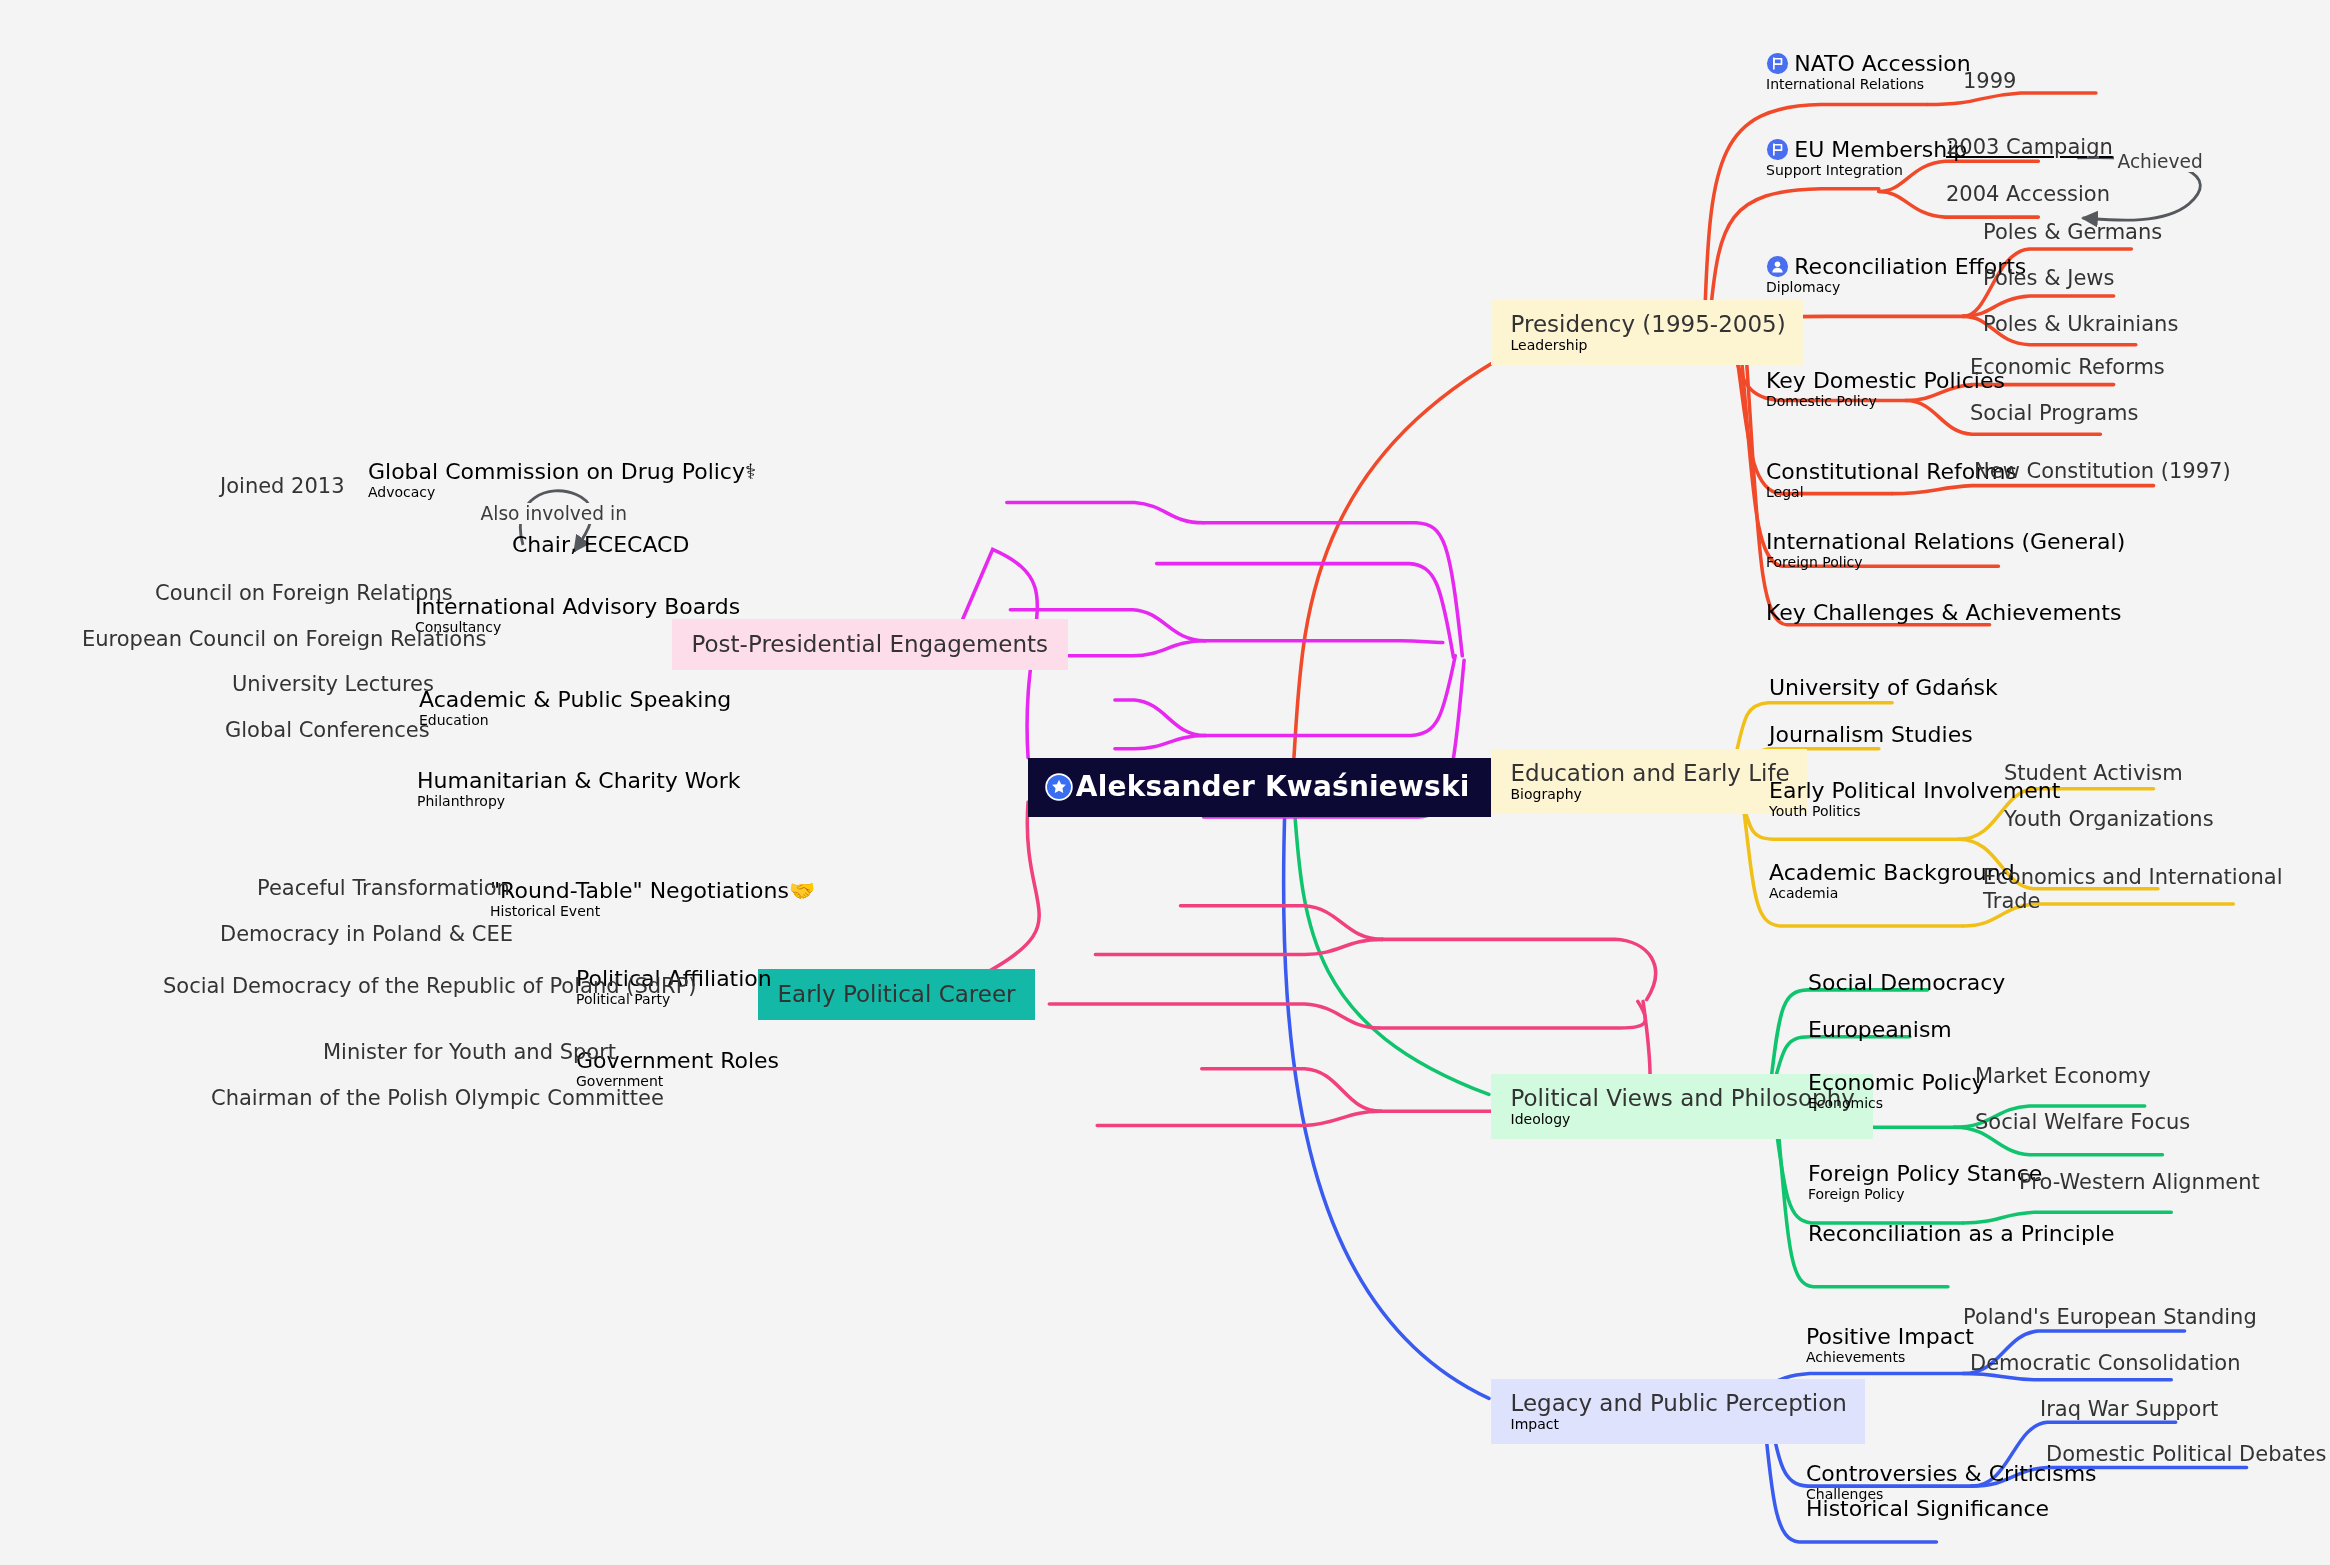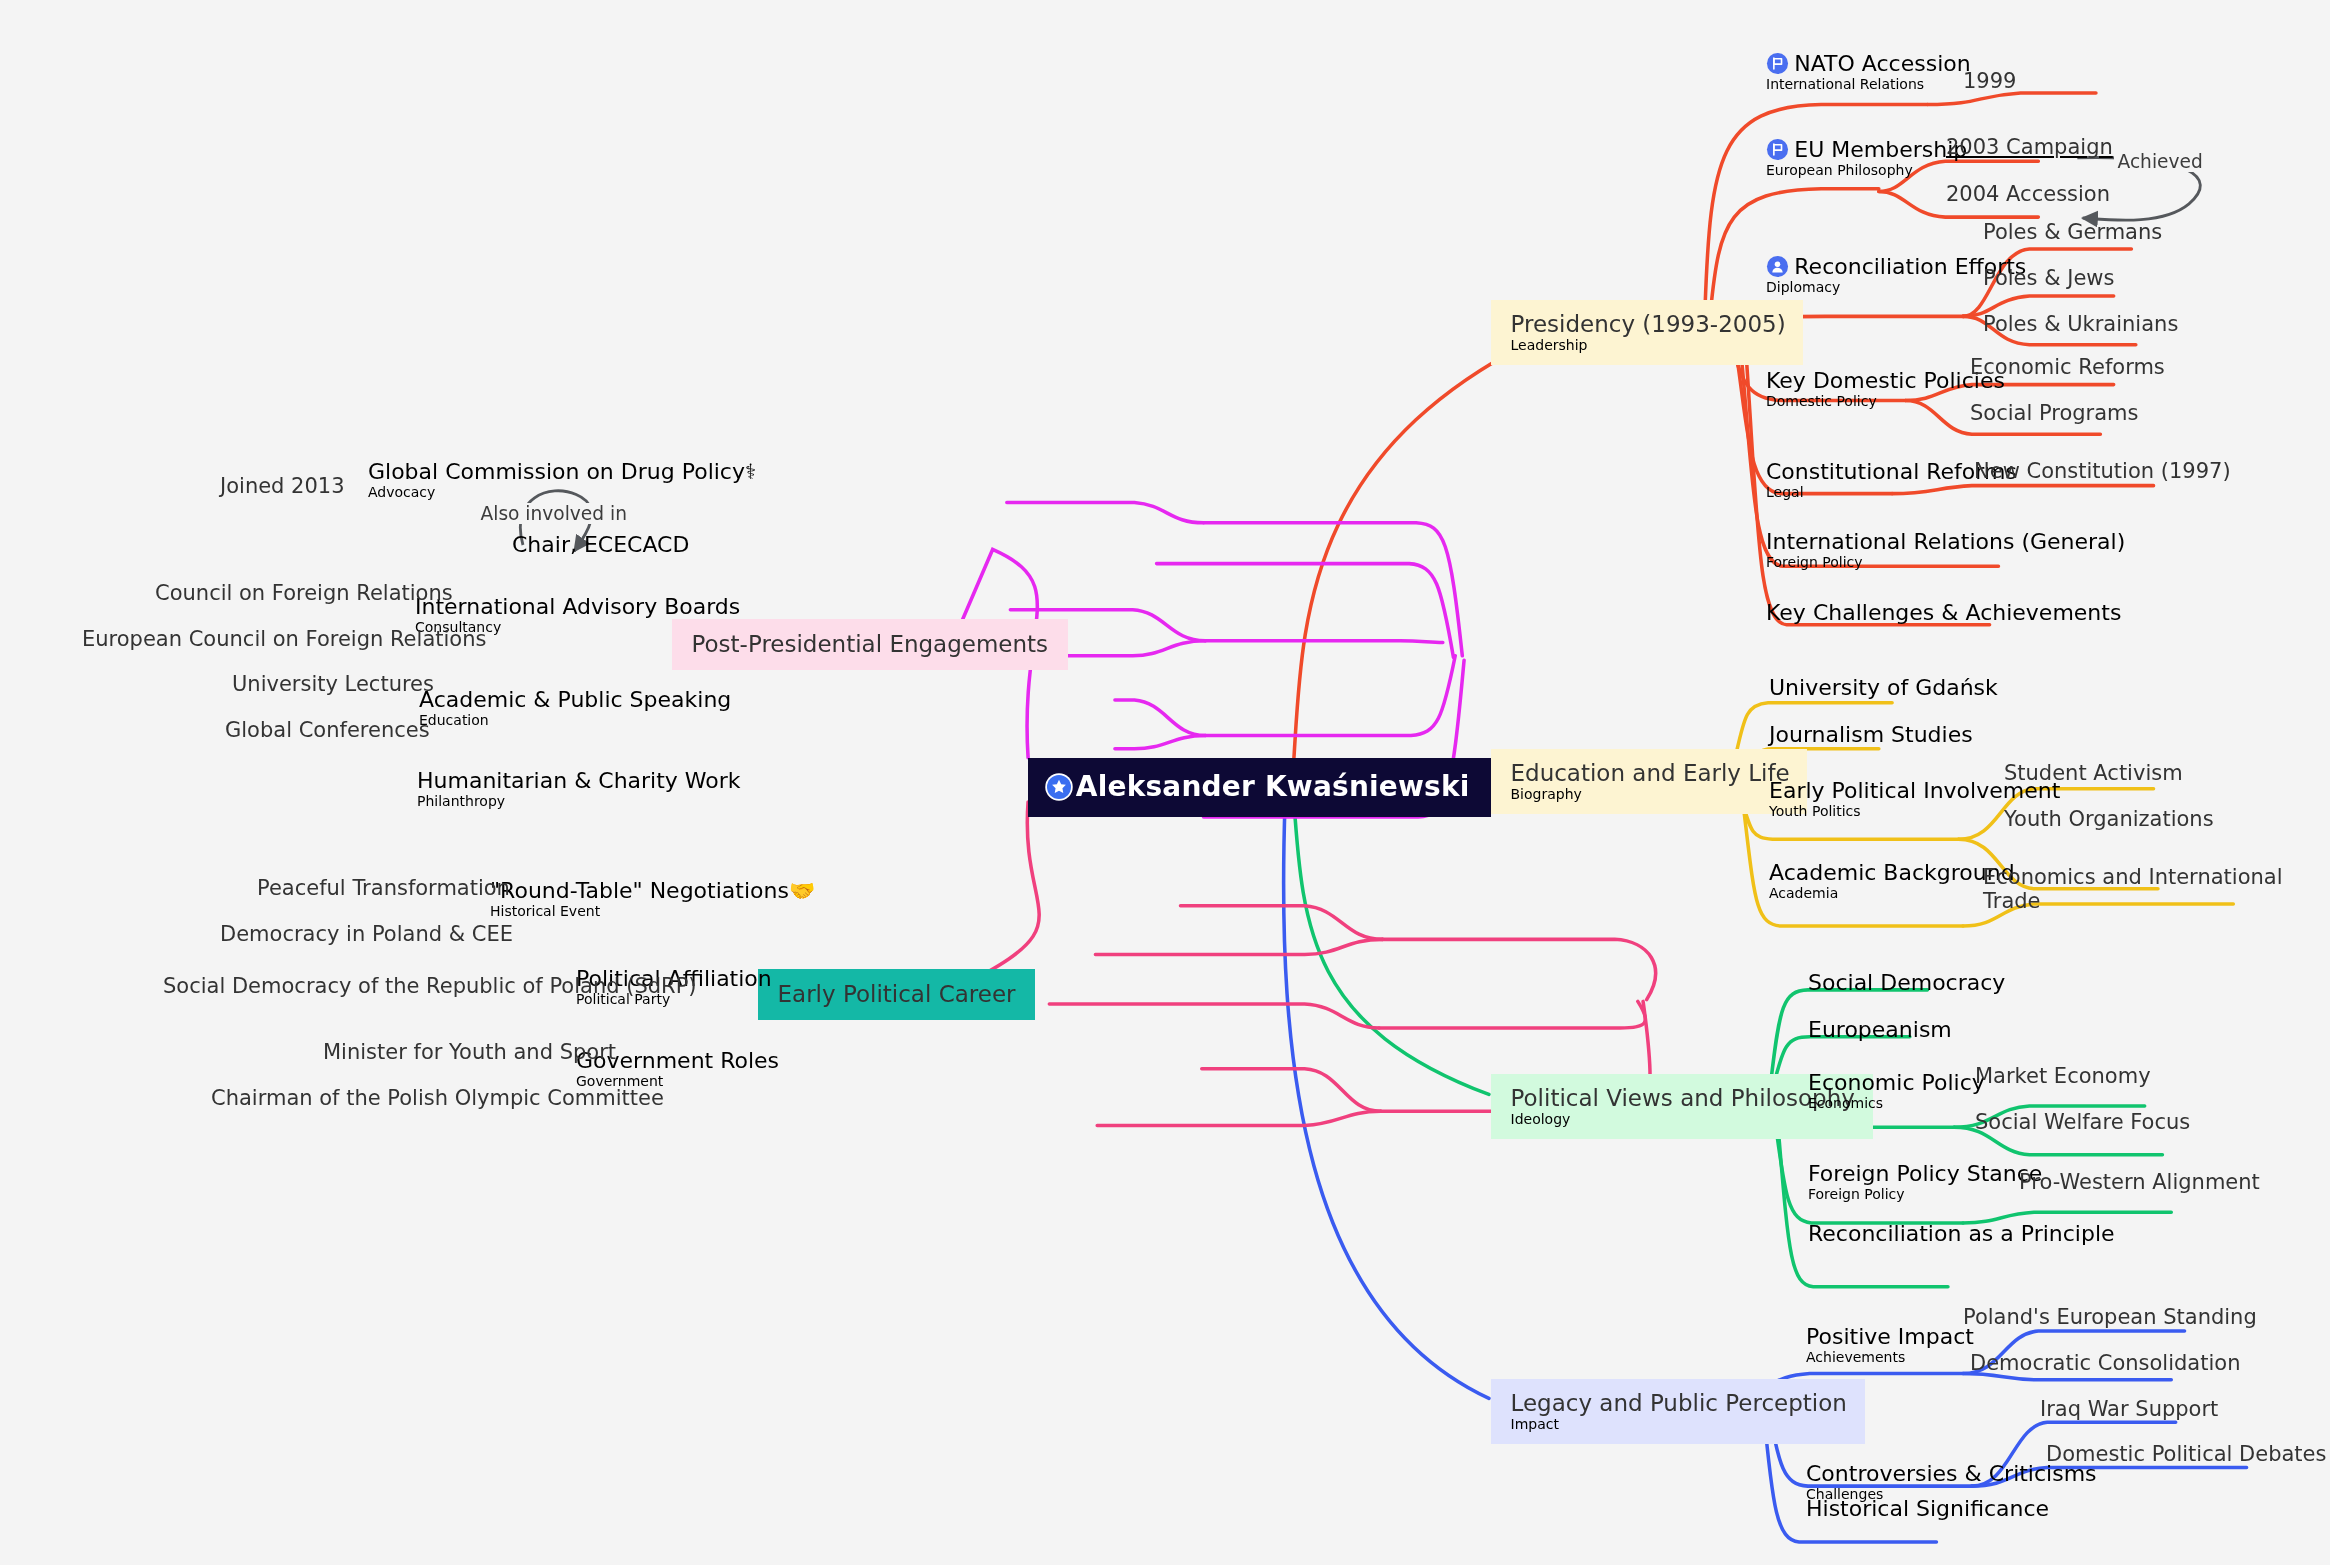--- a/index.html
+++ b/index.html
@@ -142,21 +142,21 @@
       <svg viewBox="0 0 24 24" width="30" height="30">
         <circle cx="12" cy="12" r="11" fill="#ffffff"></circle>
         <circle cx="12" cy="12" r="9.6" fill="#3a6ef0"></circle>
         <path d="M12 6.2l1.7 3.5 3.8.55-2.75 2.68.65 3.8L12 14.93 8.6 16.73l.65-3.8L6.5 10.25l3.8-.55z" fill="#ffffff"></path>
       </svg>
     </span>
     <span class="rtitle">Aleksander Kwaśniewski</span>
   </div>
 
   <div class="l1 yellow" style="left:1491px;top:300px;">
-    <div class="title">Presidency (1993-2005)</div>
+    <div class="title">Presidency (1995-2005)</div>
     <span class="tag">Leadership</span>
   </div>
 
   <div class="l1 yellow" style="left:1491px;top:749px;">
     <div class="title">Education and Early Life</div>
     <span class="tag">Biography</span>
   </div>
 
   <div class="l1 green" style="left:1491px;top:1074px;">
     <div class="title">Political Views and Philosophy</div>
@@ -192,21 +192,21 @@
   <div class="l2" style="left:1766px;top:137px;">
     <div class="title">
       <span class="badge-ic">
         <svg viewBox="0 0 24 24" width="23" height="23">
           <circle cx="12" cy="12" r="11" fill="#4a6ef0"></circle>
           <path d="M8.2 6.3v11.5" stroke="#fff" stroke-width="1.7" stroke-linecap="round" fill="none"></path>
           <path d="M8.2 7.1h8v5.6h-8z" fill="none" stroke="#fff" stroke-width="1.7" stroke-linejoin="round"></path>
         </svg>
       </span><span>EU Membership</span>
     </div>
-    <span class="tag">European Philosophy</span>
+    <span class="tag">Support Integration</span>
   </div>
 
   <div class="l2" style="left:1766px;top:254px;">
     <div class="title">
       <span class="badge-ic">
         <svg viewBox="0 0 24 24" width="23" height="23">
           <circle cx="12" cy="12" r="11" fill="#4a6ef0"></circle>
           <circle cx="12" cy="9.6" r="2.9" fill="#fff"></circle>
           <path d="M6.6 18.2c0-3.1 2.4-5 5.4-5s5.4 1.9 5.4 5z" fill="#fff"></path>
         </svg>

